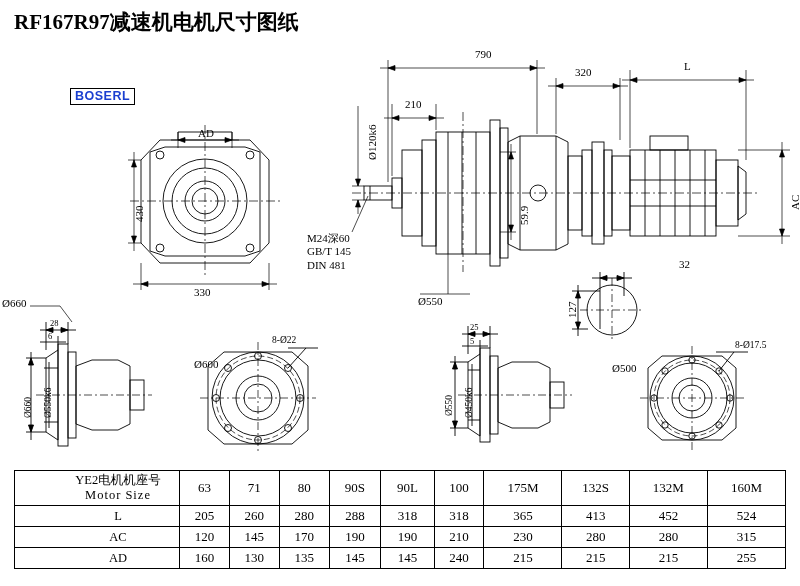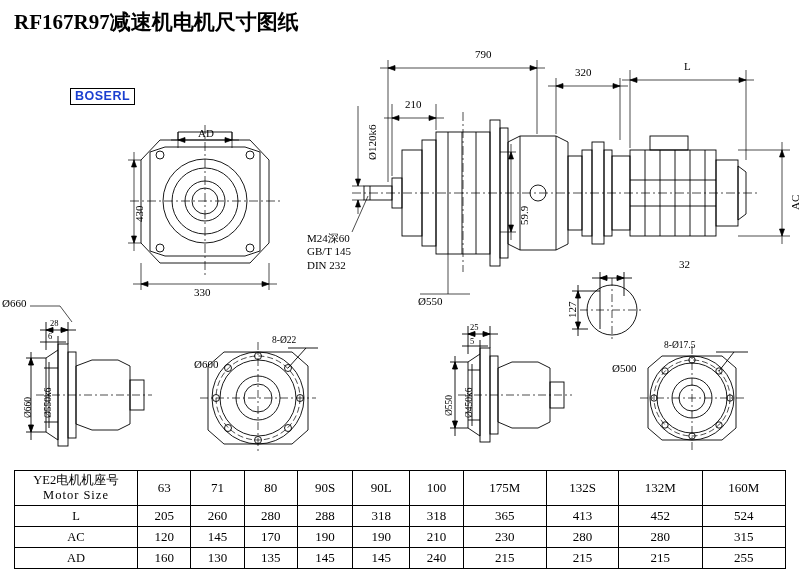--- a/index.html
+++ b/index.html
@@ -76,20 +76,21 @@
     border: 1px solid #000;
     text-align: center;
     height: 20px;
     padding: 0;
   }
   #spec-table tr:first-child td { height: 34px; }
   #spec-table td.rowhead {
     width: 122px;
     font-size: 12.5px;
     line-height: 15px;
+    padding-left: 42px;
   }
   #spec-table td.rowhead .cn { font-family: "Liberation Serif", serif; }
   #spec-table td.rowhead .en { letter-spacing: 1px; }
 </style>
 </head>
 <body>
 
 <div id="page">
 
   <div class="title">RF167R97减速机电机尺寸图纸</div>
@@ -410,42 +411,42 @@
   <div class="lbl" style="left:405px; top:98px;">210</div>
   <div class="lbl rot90" style="left:366px; top:160px;">Ø120k6</div>
   <div class="lbl rot90" style="left:518px; top:225px;">59.9</div>
   <div class="lbl rot90" style="left:789px; top:210px;">AC</div>
   <div class="lbl" style="left:198px; top:127px;">AD</div>
   <div class="lbl rot90" style="left:133px; top:222px;">430</div>
   <div class="lbl" style="left:194px; top:286px;">330</div>
 
   <div class="lbl" style="left:307px; top:231px;">M24深60</div>
   <div class="lbl" style="left:307px; top:245px;">GB/T 145</div>
-  <div class="lbl" style="left:307px; top:259px;">DIN 232</div>
+  <div class="lbl" style="left:307px; top:259px;">DIN 481</div>
 
   <div class="lbl" style="left:418px; top:295px;">Ø550</div>
   <div class="lbl" style="left:679px; top:258px;">32</div>
   <div class="lbl rot90" style="left:566px; top:318px;">127</div>
 
   <div class="lbl" style="left:2px; top:297px;">Ø660</div>
   <div class="lbl xs" style="left:50px; top:318px;">28</div>
   <div class="lbl xs" style="left:48px; top:331px;">6</div>
   <div class="lbl sm rot90" style="left:23px; top:418px;">Ø660</div>
   <div class="lbl sm rot90" style="left:43px; top:418px;">Ø550k6</div>
 
   <div class="lbl" style="left:194px; top:358px;">Ø600</div>
   <div class="lbl sm" style="left:272px; top:335px;">8-Ø22</div>
 
   <div class="lbl xs" style="left:470px; top:322px;text-align:center;">25</div>
   <div class="lbl xs" style="left:470px; top:336px;">5</div>
   <div class="lbl sm rot90" style="left:444px; top:416px;">Ø550</div>
   <div class="lbl sm rot90" style="left:464px; top:418px;">Ø450k6</div>
 
   <div class="lbl" style="left:612px; top:362px;">Ø500</div>
-  <div class="lbl sm" style="left:664px; top:340px;">8-Ø17.5</div>
+  <div class="lbl sm" style="left:735px; top:340px;">8-Ø17.5</div>
 
   <table id="spec-table">
     <tbody>
       <tr>
         <td class="rowhead">
           <div class="cn">YE2电机机座号</div>
           <div class="en">Motor Size</div>
         </td>
         <td>63</td>
         <td>71</td>

